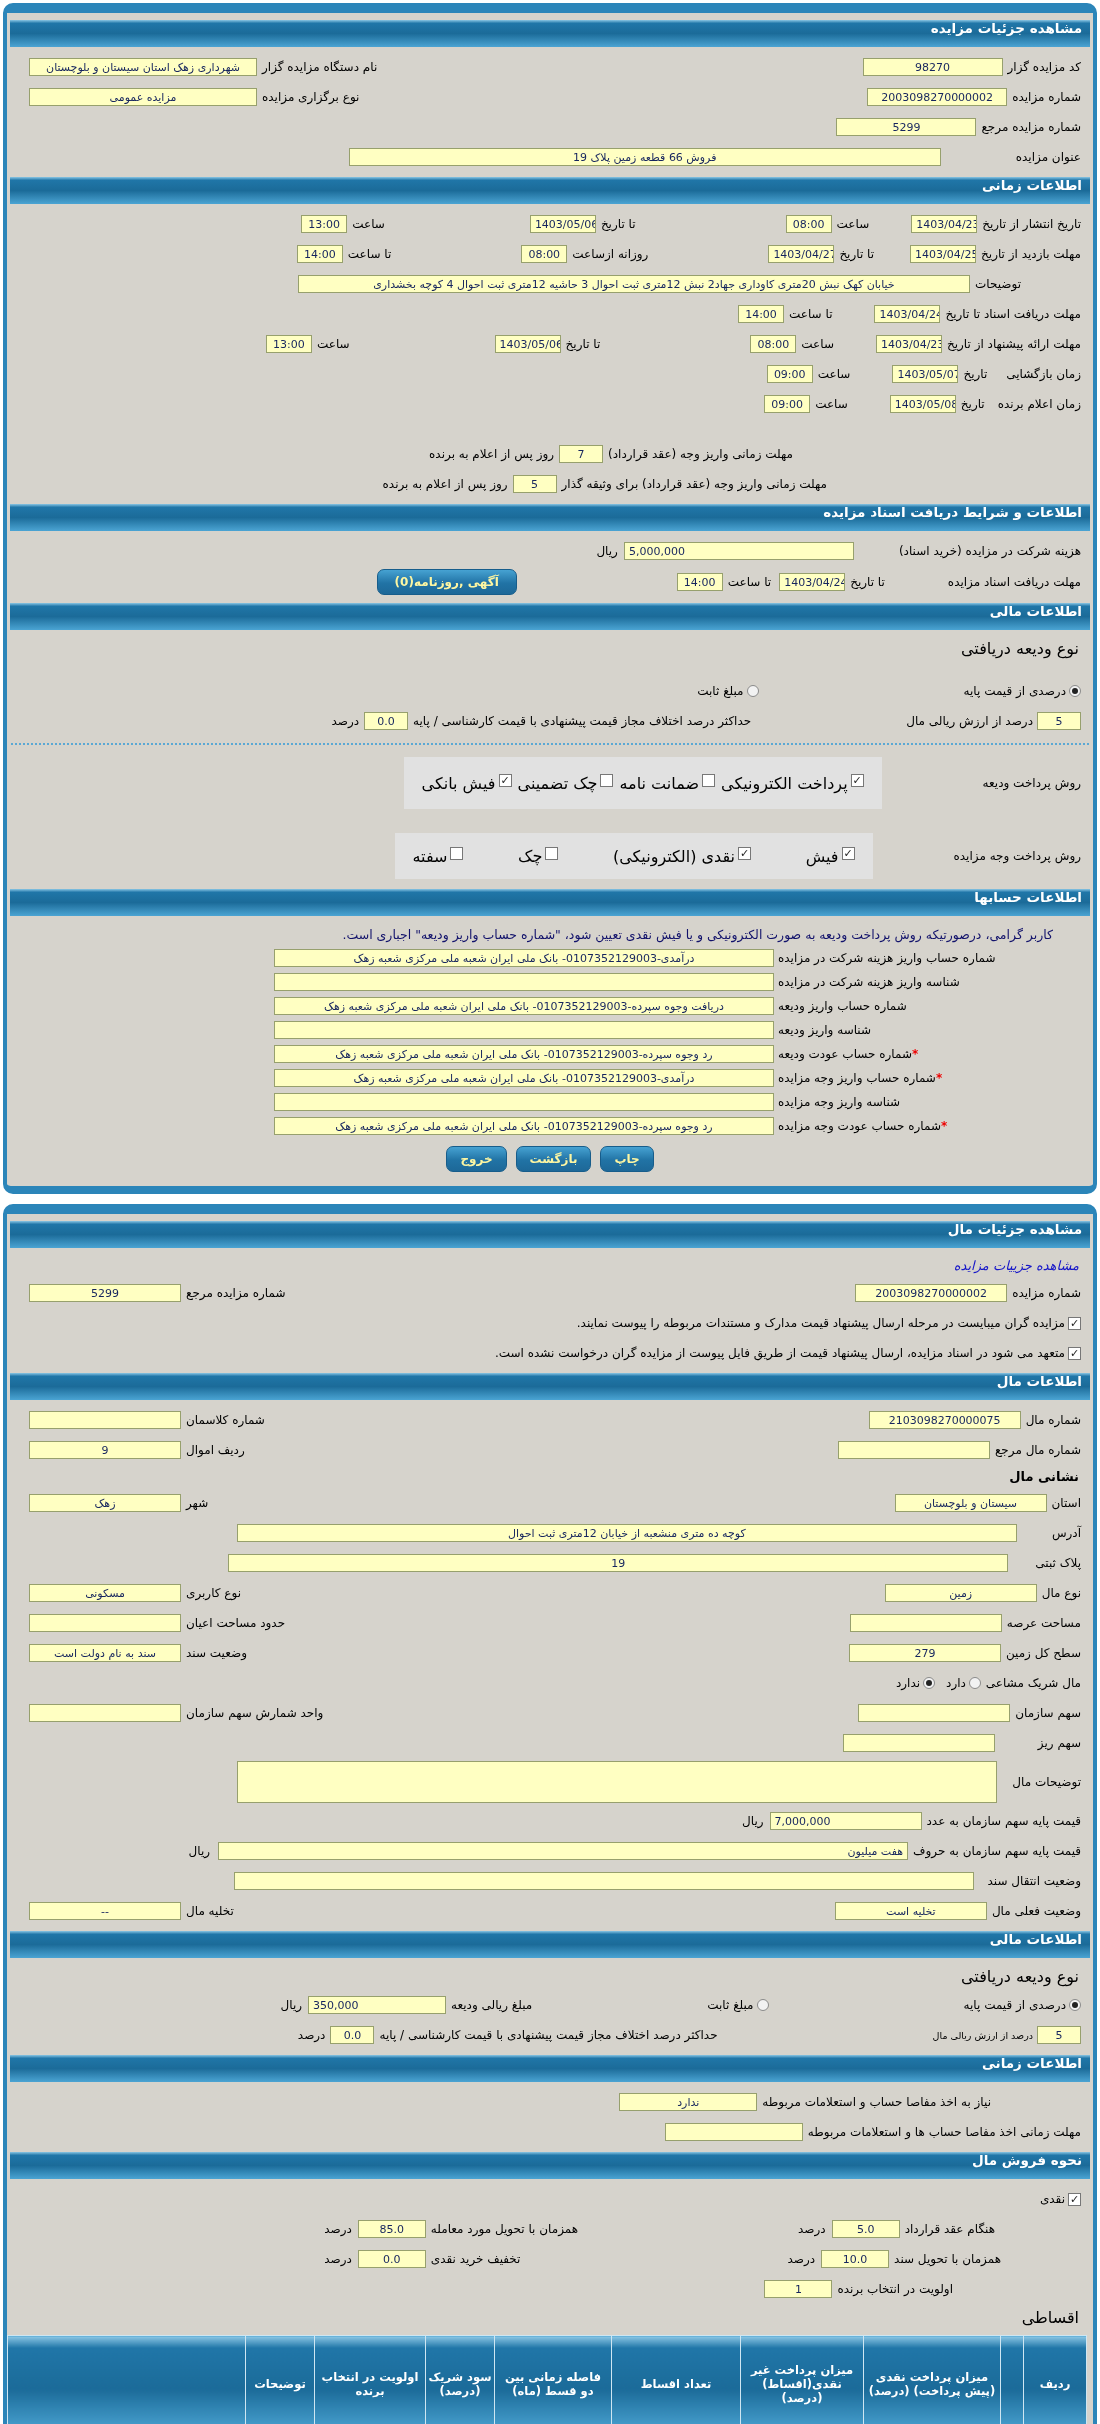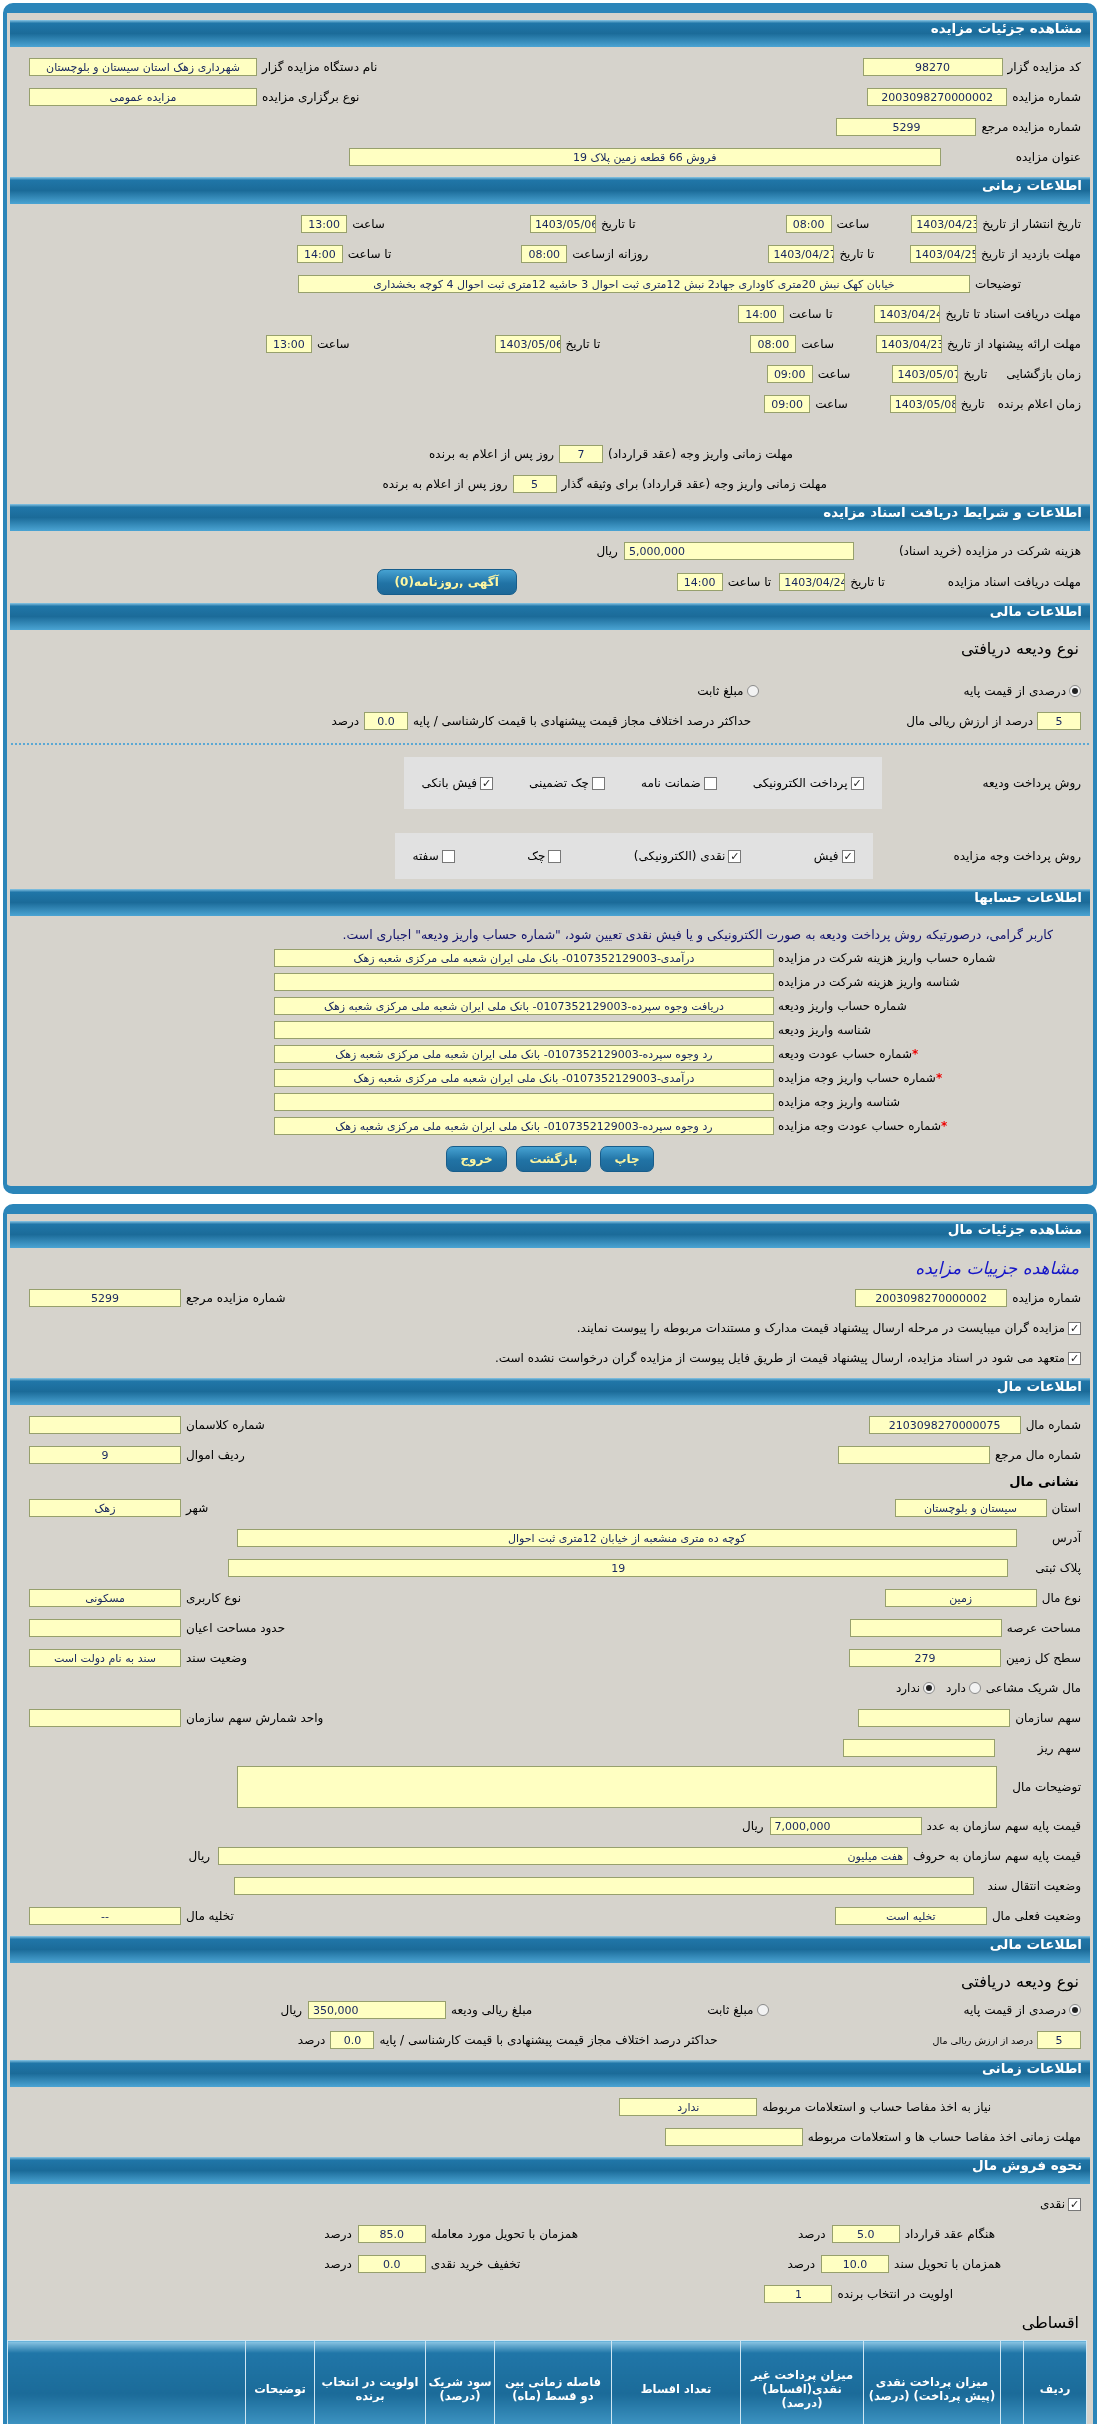--- a/index.html
+++ b/index.html
@@ -12,27 +12,27 @@
   .pl{display:flex;align-items:center;margin-right:auto;flex:none;}
   .field{background:#ffffc2;border:1px solid #97a06d;height:18px;font-size:11px;line-height:17px;text-align:center;color:#16255e;padding:0 4px;box-sizing:border-box;overflow:hidden;white-space:nowrap;flex:none;}
   .num{direction:ltr;}
   .w62{width:66px}.w44{width:46px}.w140{width:140px}.w150{width:152px}.w225{width:228px}.w590{width:592px}
   .w40{width:44px}.w68{width:68px}.w135{width:138px}
   .cb{width:13px;height:13px;background:#fff;border:1px solid #777;display:inline-flex;align-items:center;justify-content:center;font-size:11px;color:#222;flex:none;margin-left:3px;box-sizing:border-box;}
   .cb.on::after{content:"✓";font-weight:700;}
   .rb{width:12px;height:12px;border-radius:50%;background:#f2f2f2;border:1px solid #8a8a8a;display:inline-block;flex:none;margin-left:3px;box-sizing:border-box;position:relative;}
   .rb.on::after{content:"";position:absolute;inset:2px;border-radius:50%;background:#222;}
   .gbox{background:#e1e1e1;display:flex;align-items:center;width:478px;padding:0 18px;box-sizing:border-box;justify-content:space-between;}
-  .chk-item{display:flex;align-items:flex-end;font-size:12px;}
+  .chk-item{display:flex;align-items:flex-start;font-size:16px;}
   .btnrow{display:flex;justify-content:center;gap:9px;padding:8px 0 4px 0;}
   .btn{background:linear-gradient(180deg,#46a2d2,#2173a5 55%,#1d6898);color:#fdf6a2;border:1px solid #175d8b;border-radius:7px;font-size:12px;font-weight:700;padding:5px 13px;min-width:52px;text-align:center;cursor:pointer;font-family:"DejaVu Sans",sans-serif;}
   .dotted{border-top:2px dotted #5aa8d4;margin:7px 4px;}
   .subhead{font-weight:700;font-size:13px;padding:4px 14px;}
   .plain{font-size:16px;padding:4px 14px;}
-  .link{color:#1515c8;font-style:italic;font-size:17px;padding:5px 14px;cursor:pointer;}
+  .link{color:#1515c8;font-style:italic;font-size:13px;padding:5px 14px;cursor:pointer;}
   .note{color:#12126b;font-size:12.5px;font-weight:500;padding:6px 40px 4px 10px;}
   .acc-row{display:flex;align-items:center;justify-content:flex-start;padding:3px 60px 3px 0;font-size:12px;}
   .acc-label{width:255px;text-align:left;flex:none;margin-left:4px;white-space:nowrap;}
   .acc-field{width:500px;}
   .star{color:#e00;font-weight:700;}
   .smalllabel{font-size:9.5px;}
   table.inst{border-collapse:collapse;margin:4px 6px;width:1080px;table-layout:fixed;}
   table.inst th{background:linear-gradient(180deg,#8ac6e4 0%,#2076a8 12%,#1b6b99 55%,#4ba4d3 100%);color:#fff;font-size:11.5px;font-weight:700;border:1px solid #cfe6f2;height:92px;padding:2px;text-align:center;}.spacer14{height:14px}.spacer20{height:20px}
 </style>
 </head>

